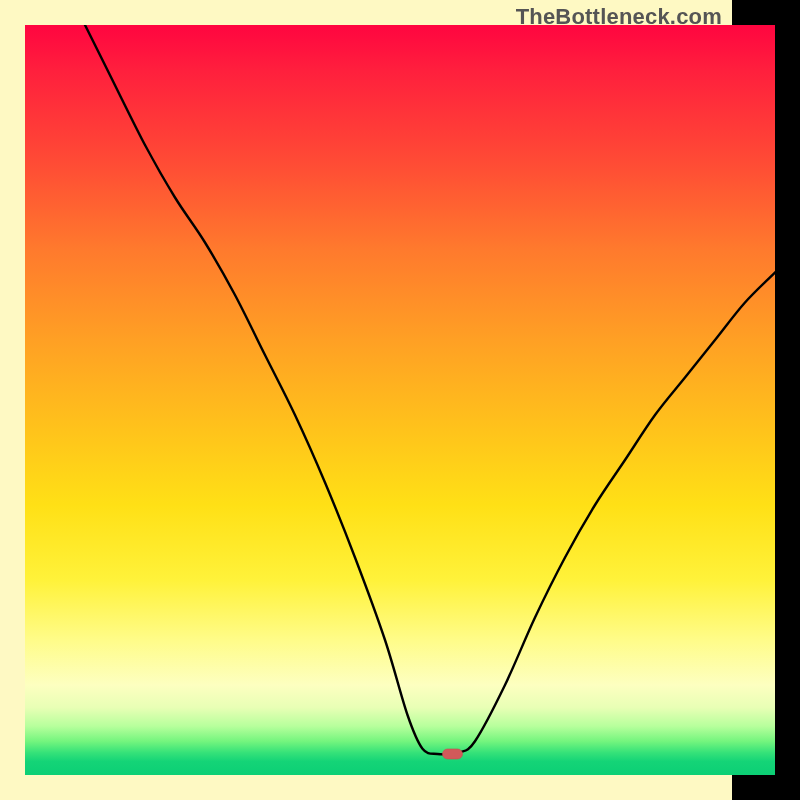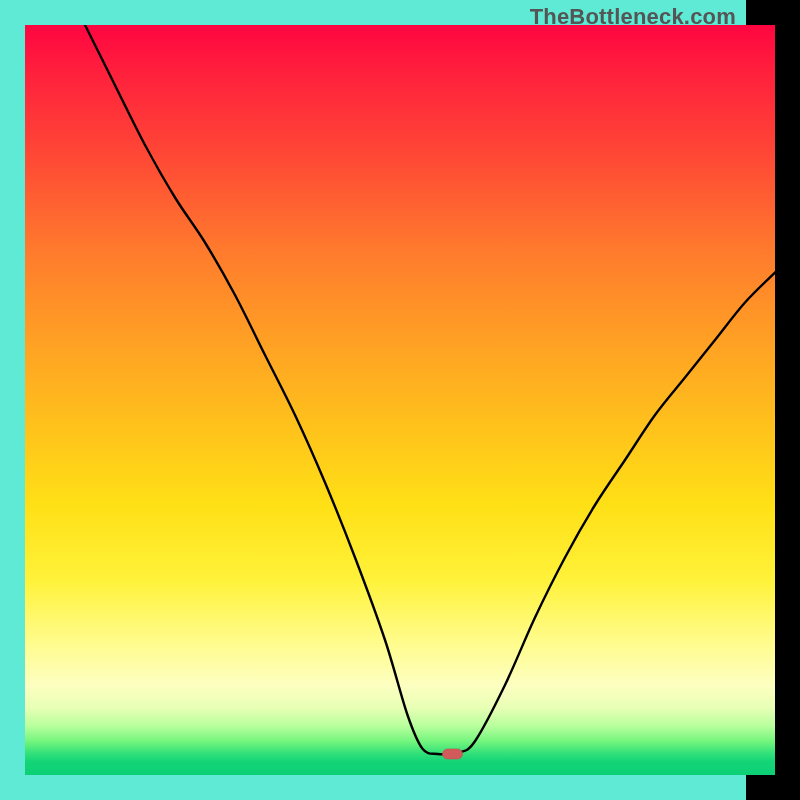--- a/index.html
+++ b/index.html
@@ -7,22 +7,21 @@
     padding: 0;
     width: 800px;
     height: 800px;
     background: #000;
     font-family: Arial, Helvetica, sans-serif;
   }
   .frame {
     position: relative;
     width: 732px;
     height: 800px;
-    background: #5eead4;
-    padding-left: 14px;
+    background: #fef9c3;
   }
   .watermark {
     position: absolute;
     top: 4px;
     right: 10px;
     color: #555;
     font-size: 22px;
     font-weight: 600;
     letter-spacing: 0.2px;
     z-index: 10;

